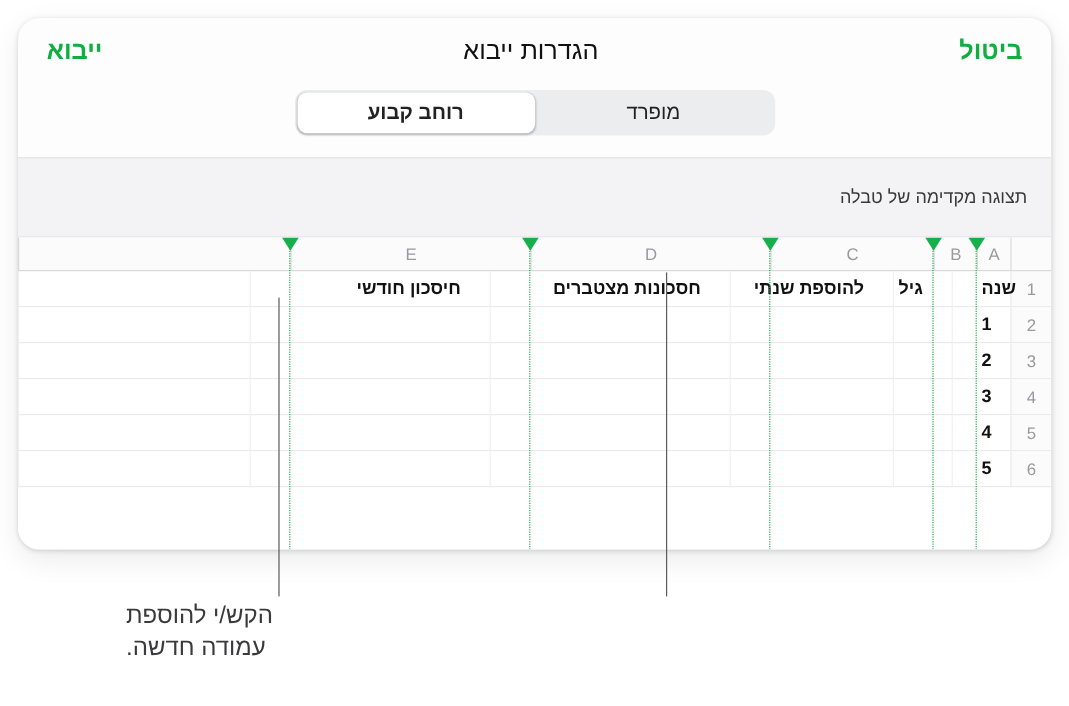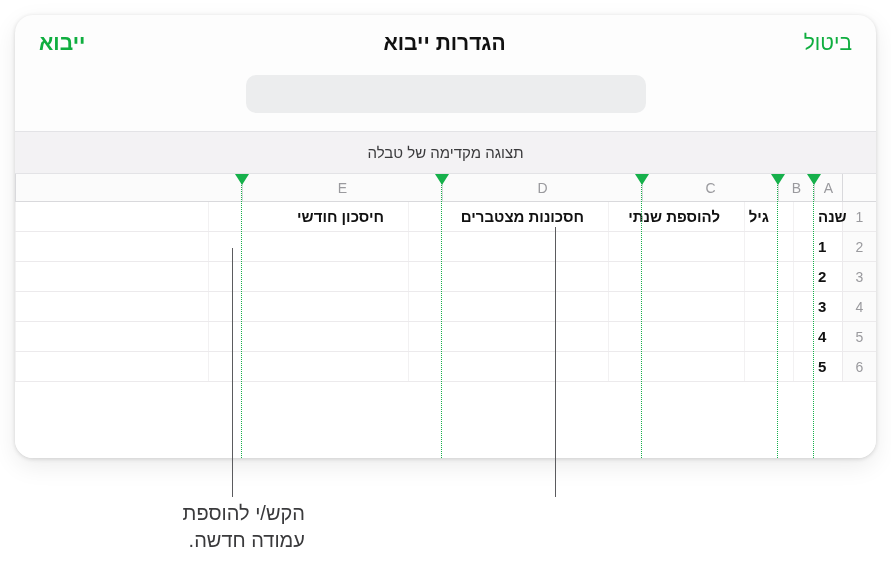--- a/index.html
+++ b/index.html
@@ -21,30 +21,30 @@
     flex-direction:column;
   }
   .header {
     display:flex;
     align-items:center;
     justify-content:space-between;
     padding:16px 24px 10px;
   }
   .hbtn {
     font-size:21px;
-    font-weight:400;
+    font-weight:700;
     color:#0fae3f;
     background:none;
     border:none;
     cursor:pointer;
   }
   .hbtn.update { font-weight:600; }
   .htitle {
     font-size:21px;
-    font-weight:700;
+    font-weight:400;
     color:#111;
   }
   .segwrap {
     display:flex;
     justify-content:center;
     padding:10px 0 18px;
   }
   .seg {
     display:flex;
     background:#ecedee;
@@ -65,24 +65,24 @@
   }
   .seg-opt.sel {
     background:#fff;
     font-weight:700;
     box-shadow:0 1px 2px rgba(0,0,0,0.25);
   }
   .previewlabel {
     background:#f3f2f4;
     border-top:1px solid #e3e3e6;
     border-bottom:1px solid #e3e3e6;
-    padding:12px 20px;
+    padding:24px 20px;
     font-size:15px;
     color:#3a3a3c;
-    text-align:center;
+    text-align:right;
   }
   .tablezone {
     flex:1;
     position:relative;
     overflow:hidden;
     background:#fff;
   }
   .colheads {
     display:flex;
     height:28px;
@@ -154,38 +154,40 @@
   
   .lead {
     position:absolute;
     width:1px;
     background:#5b5b5e;
   }
   .caption {
     position:absolute;
     font-size:20px;
     color:#3a3a3c;
-    text-align:right;
+    text-align:left;
     line-height:1.35;
     white-space:pre-line;
   }
 </style>
 </head>
 <body>
 
 <div class="sheet">
   <div class="panel">
     <div class="header">
       <button class="hbtn">ביטול</button>
       <div class="htitle">הגדרות ייבוא</div>
       <button class="hbtn update">ייבוא</button>
     </div>
 
     <div class="segwrap">
       <div class="seg">
+        <div class="seg-opt">מופרד</div>
+        <div class="seg-opt sel">רוחב קבוע</div>
       </div>
     </div>
 
     <div class="previewlabel">תצוגה מקדימה של טבלה</div>
 
     <div class="tablezone">
       <div class="colheads">
         <div class="rownum-col"></div>
         <div class="colhead col-A">A</div>
         <div class="colhead col-B">B</div>

